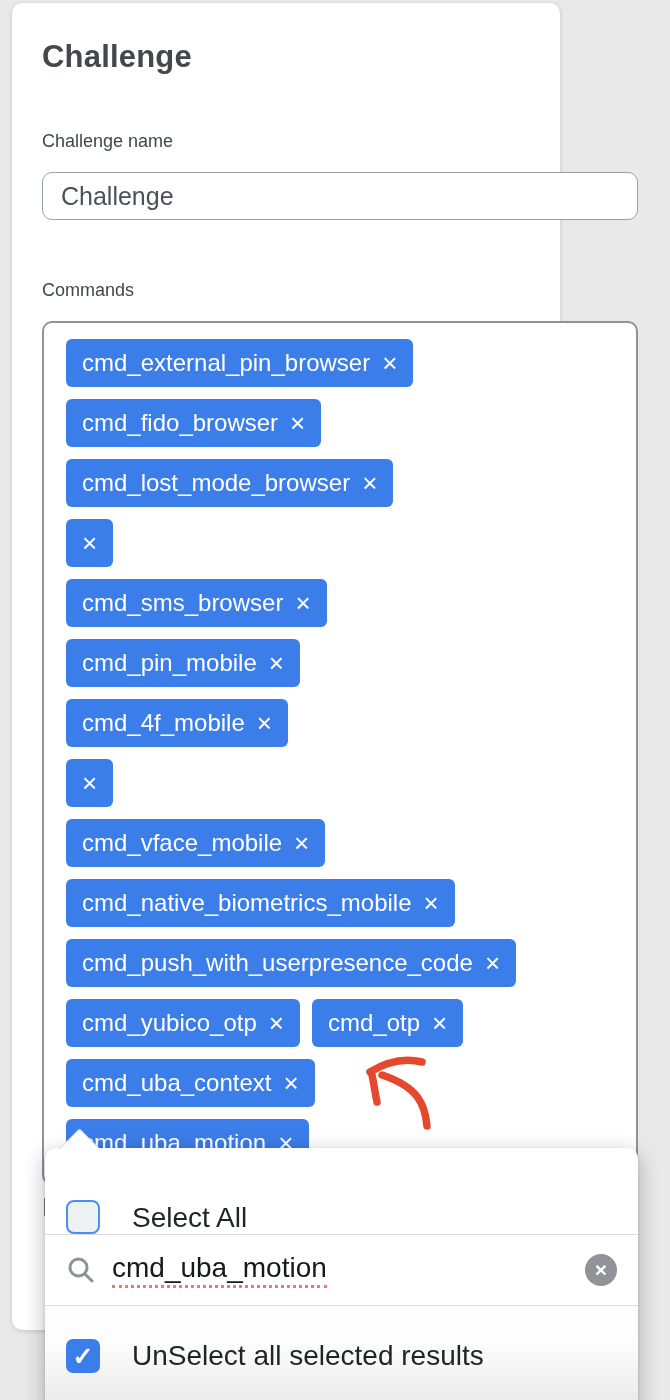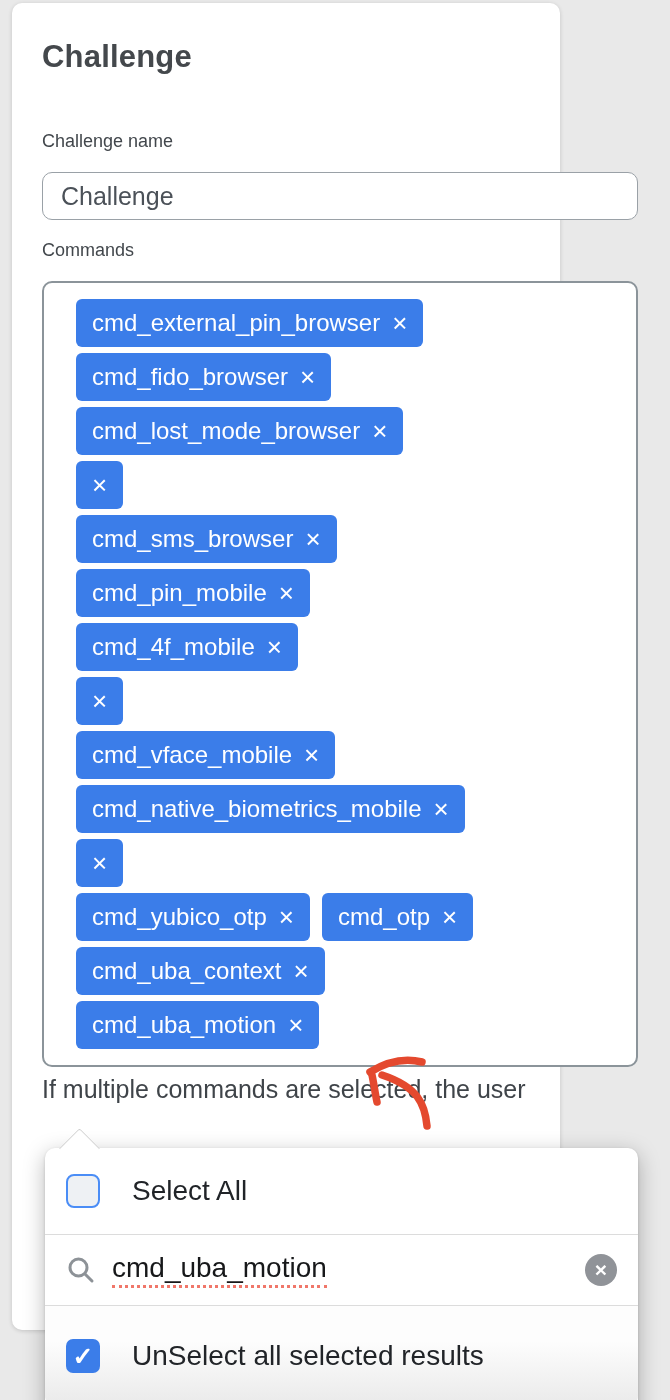--- a/index.html
+++ b/index.html
@@ -20,39 +20,39 @@
     padding:28px 30px 0 30px;
   }
   .page-title{
     font-size:31px;font-weight:700;color:#44484c;
     margin:8px 0 0 0;letter-spacing:.2px;
   }
   .field-label{
     font-size:18px;color:#42474c;
   }
   .label-name{margin-top:56px;}
-  .label-commands{margin-top:20px;}
+  .label-commands{margin-top:60px;}
   .text-input{
     margin-top:20px;
     width:596px;height:48px;
     box-sizing:border-box;
     border:1.5px solid #9aa1a7;border-radius:10px;
     font-family:"Liberation Sans",sans-serif;
     font-size:25px;color:#4b5158;
     padding:0 0 0 18px;
     background:#fff;
     outline:none;
   }
   .commands-box{
     margin-top:20px;
     width:596px;
     box-sizing:border-box;
     border:2px solid #8b949a;border-radius:10px;
-    padding:16px 32px;
-    display:flex;flex-direction:column;gap:6px;
+    padding:16px 22px;
+    display:flex;flex-direction:column;gap:12px;
     background:#fff;
   }
   .tag-row{display:flex;gap:12px;}
   .tag{
     height:48px;
     display:inline-flex;align-items:center;gap:12px;
     background:var(--tag-blue,#3b7de9);
     color:#fff;font-size:24px;
     padding:0 16px;border-radius:6px;
     white-space:nowrap;
@@ -74,21 +74,21 @@
     z-index:5;
   }
   .panel-caret{
     position:absolute;top:-14px;left:20px;
     width:28px;height:28px;background:#fff;
     transform:rotate(45deg);
     border-left:1.5px solid #cfcfcf;border-top:1.5px solid #cfcfcf;
     border-radius:3px 0 0 0;
   }
   .panel-row{display:flex;align-items:center;padding:0 21px;}
-  .row-select-all{height:86px;}
+  .row-select-all{height:86px;align-items:flex-end;}
   .row-search{height:70px;}
   .row-unselect{
     height:100px;
     background:linear-gradient(180deg,#fdfdfd 35%,#ebebeb 95%);
     border-radius:0 0 10px 10px;
   }
   .divider{height:1px;background:#dcdcdc;}
   .checkbox{
     width:34px;height:34px;box-sizing:border-box;flex-shrink:0;
     border-radius:8px;
@@ -190,20 +190,21 @@
           </span>
         </div>
         <div class="tag-row">
           <span class="tag">
             <span>cmd_native_biometrics_mobile</span>
             <span class="tag-x">×</span>
           </span>
         </div>
         <div class="tag-row">
           <span class="tag">
+            <span>cmd_push_with_userpresence_code</span>
             <span class="tag-x">×</span>
           </span>
         </div>
         <div class="tag-row">
           <span class="tag">
             <span>cmd_yubico_otp</span>
             <span class="tag-x">×</span>
           </span>
           <span class="tag">
             <span>cmd_otp</span>

